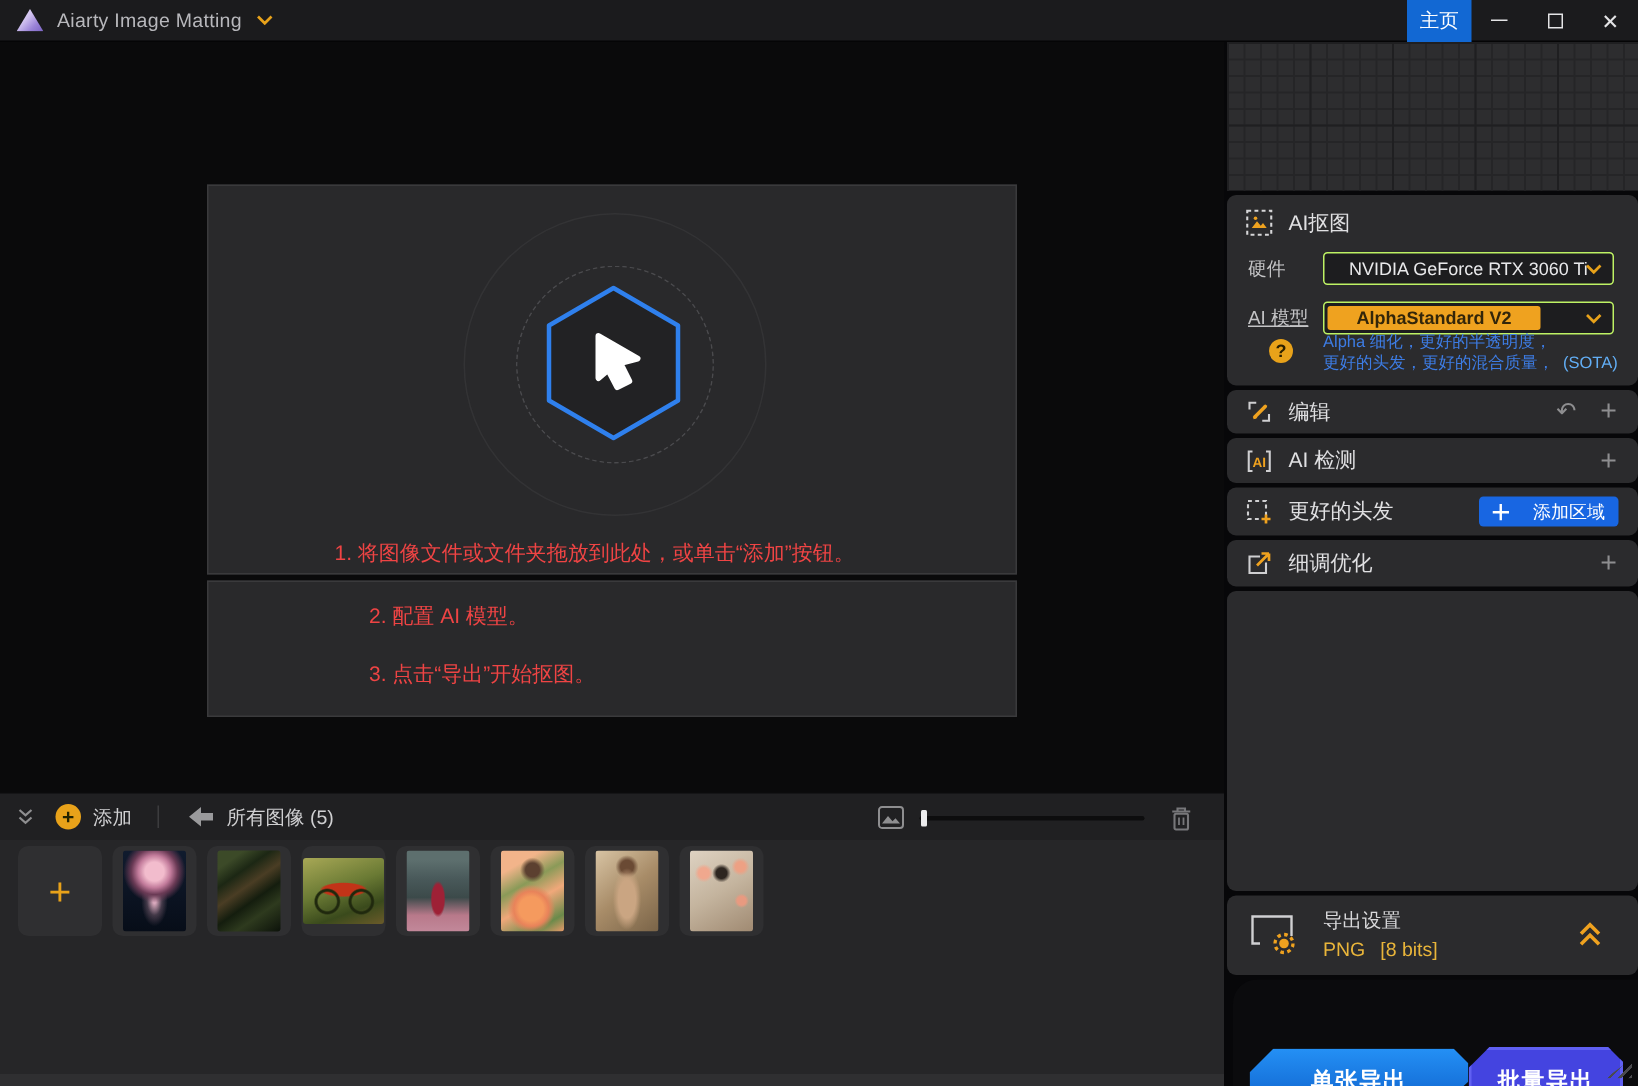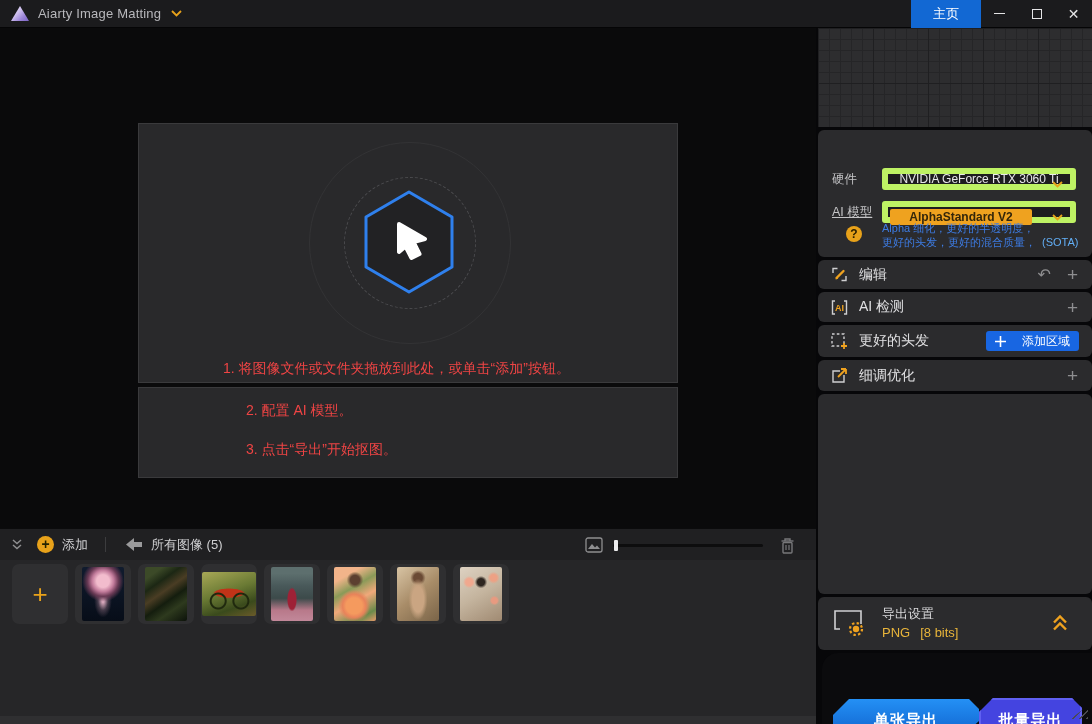--- a/index.html
+++ b/index.html
@@ -10,21 +10,21 @@
 
   
   .titlebar{position:absolute;top:0;left:0;width:1092px;height:28px;background:#1b1b1d;
             display:flex;align-items:center;border-bottom:1px solid #050506;box-sizing:border-box;}
   .logo{width:18px;height:15px;margin-left:11px;
         background:linear-gradient(135deg,#efe9fa 0%,#cfc0ef 40%,#9b84d8 70%,#7a63c2 100%);
         clip-path:polygon(50% 0,100% 100%,0 100%);}
   .app-title{color:#b8b8bc;font-size:13px;margin-left:9px;letter-spacing:.2px;}
   .title-chevron{margin-left:10px;}
   .tb-spacer{flex:1;}
-  .home-btn{width:70px;height:28px;background:#1268d3;color:#fff;font-size:13px;
+  .home-btn{width:43px;height:28px;background:#1268d3;color:#fff;font-size:13px;
             display:flex;align-items:center;justify-content:center;cursor:pointer;}
   .win-btn{width:37px;height:28px;display:flex;align-items:center;justify-content:center;color:#e4e4e6;}
   .min-glyph{width:11px;height:1.5px;background:#e4e4e6;}
   .max-glyph{width:10px;height:10px;border:1.5px solid #e4e4e6;box-sizing:border-box;}
   .close-glyph{font-size:14px;line-height:1;color:#e4e4e6;}
 
   
   .canvas{left:0;top:28px;width:816px;height:500px;background:#0a0a0b;}
   .panel{background:#29292b;border:1px solid #3a3a3c;box-sizing:border-box;}
   .drop-panel{left:138px;top:95px;width:540px;height:260px;}
@@ -101,21 +101,21 @@
   .card{left:2px;width:274px;background:#2b2b2d;border-radius:6px;box-sizing:border-box;}
   .card-row{display:flex;align-items:center;height:100%;}
   .sec-icon{margin-left:12px;flex:0 0 auto;}
   .sec-label{color:#e0e0e2;font-size:14px;margin-left:10px;}
   .plus-btn{color:#8e8e90;font-size:19px;font-weight:300;margin-right:14px;margin-left:16px;cursor:pointer;line-height:1;}
   .undo-btn{color:#8e8e90;font-size:16px;margin-left:auto;cursor:pointer;line-height:1;}
 
   .ai-card{top:102px;height:127px;}
   .ai-head{display:flex;align-items:center;padding-top:9px;}
   .form-label{color:#c4c4c6;font-size:12.5px;position:absolute;left:14px;}
-  .dropdown{position:absolute;left:64px;width:194px;height:22px;background:#1d1d1f;border:6px solid #bef264;
+  .dropdown{position:absolute;left:64px;width:194px;height:22px;background:#1d1d1f;border:1px solid #bef264;
             border-radius:3px;display:flex;align-items:center;justify-content:center;cursor:pointer;box-sizing:border-box;}
   .dropdown .dd-text{color:#e9e9eb;font-size:12px;}
   .dd-chevron{position:absolute;right:7px;top:7px;}
   .model-pill{position:absolute;left:2px;top:2px;width:142px;height:16px;background:#efa21f;border-radius:2px;
               color:#33260a;font-size:12px;font-weight:bold;display:flex;align-items:center;justify-content:center;}
   .help-circle{position:absolute;left:28px;top:96px;width:16px;height:16px;border-radius:50%;background:#e8a21a;
                color:#2b2000;font-size:12px;font-weight:bold;text-align:center;line-height:16px;cursor:pointer;}
   .help-text{position:absolute;left:64px;top:92px;font-size:11px;line-height:13.5px;color:#3d7ce4;}
   .sota{color:#62aef5;margin-left:6px;}
 
@@ -249,20 +249,28 @@
         </div>
     </div>
   </div>
   <div class="abs bottom-strip"></div>
 
   <div class="abs sidebar">
 
     <div class="abs checker"></div>
 
     <div class="abs card ai-card">
+      <div class="ai-head">
+        <svg class="sec-icon" width="19" height="19">
+          <rect x="1.5" y="1.5" width="16" height="16" fill="none" stroke="#d6d6d8" stroke-width="1.4" stroke-dasharray="2.6 2.2"></rect>
+          <path d="M4.5 13 l3.5-4.5 2.5 3 1.5-1.8 2.5 3.3 z" fill="#efa21f"></path>
+          <circle cx="7" cy="6.5" r="1.2" fill="#efa21f"></circle>
+        </svg>
+        <div class="sec-label">AI抠图</div>
+      </div>
 
       <div class="form-label" style="top:41px;">硬件</div>
       <div class="dropdown" style="top:38px;">
         <span class="dd-text">NVIDIA GeForce RTX 3060 Ti</span>
         <svg class="dd-chevron" width="11" height="7">
           <polyline points="1,1 5.5,5.5 10,1" fill="none" stroke="#e8a21a" stroke-width="1.8"></polyline>
         </svg>
       </div>
 
       <div class="form-label" style="top:74px;text-decoration:underline;">AI 模型</div>

